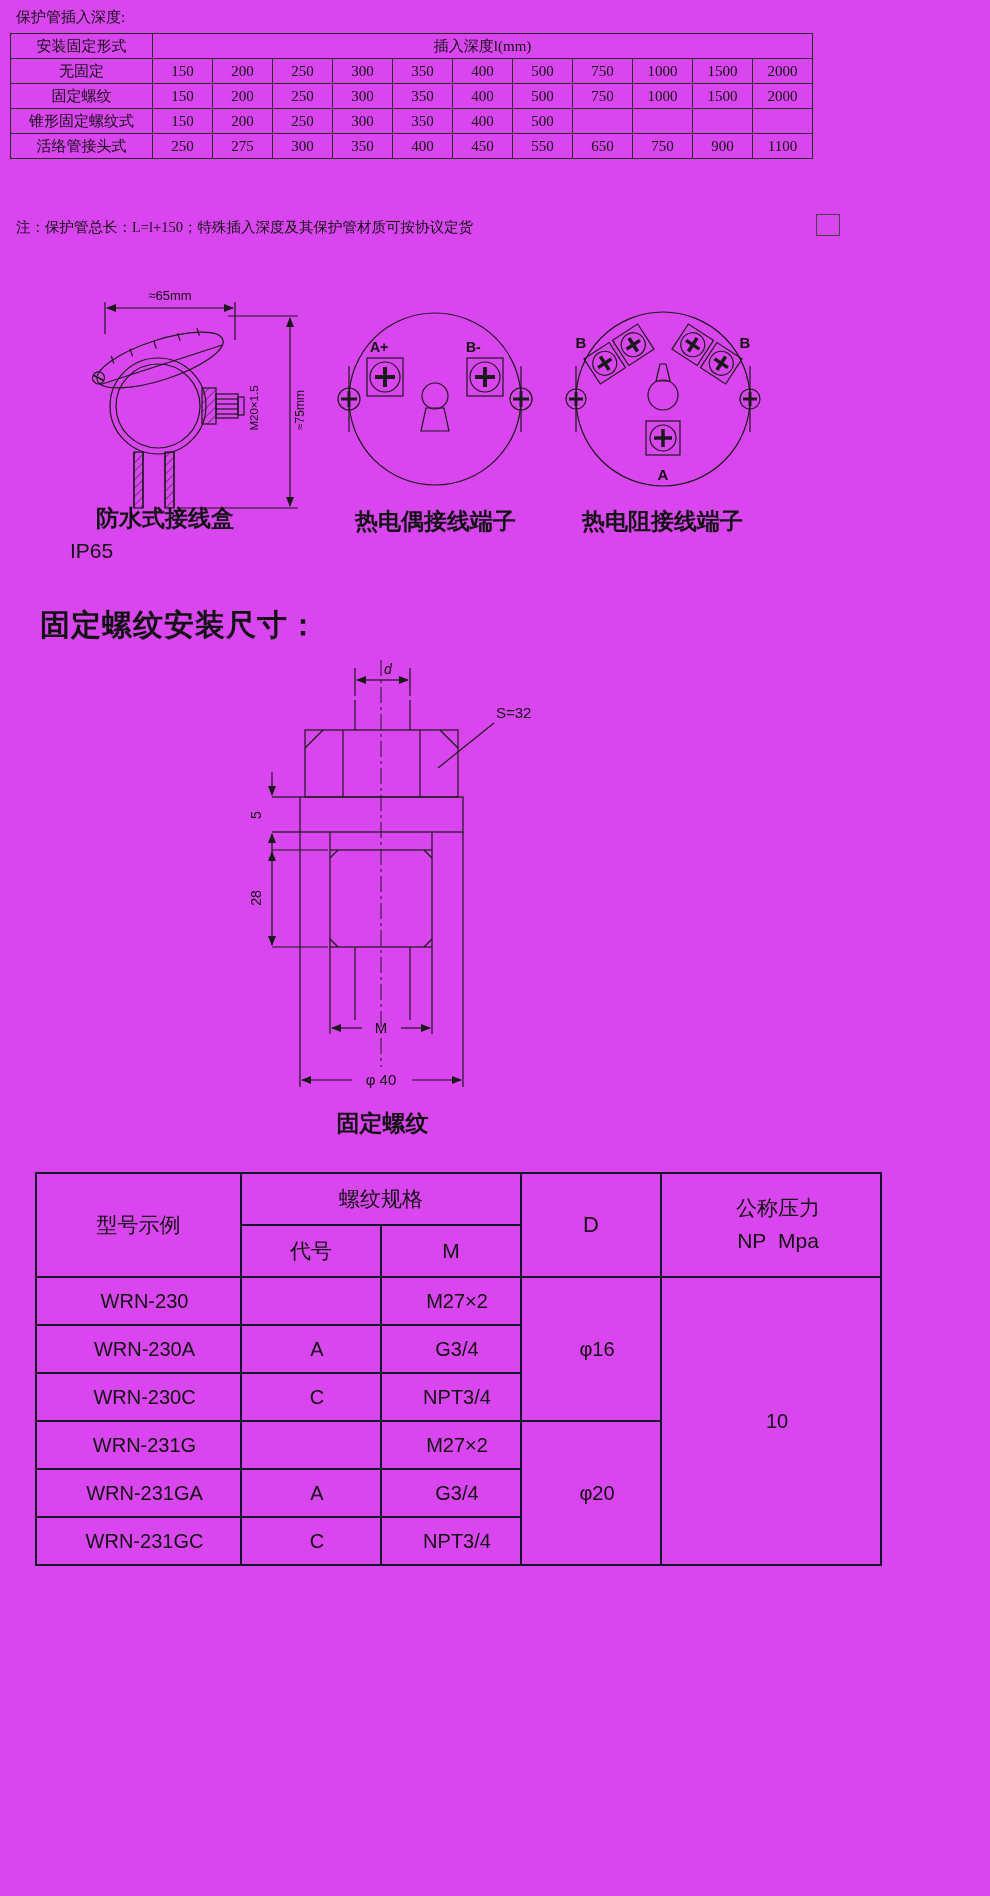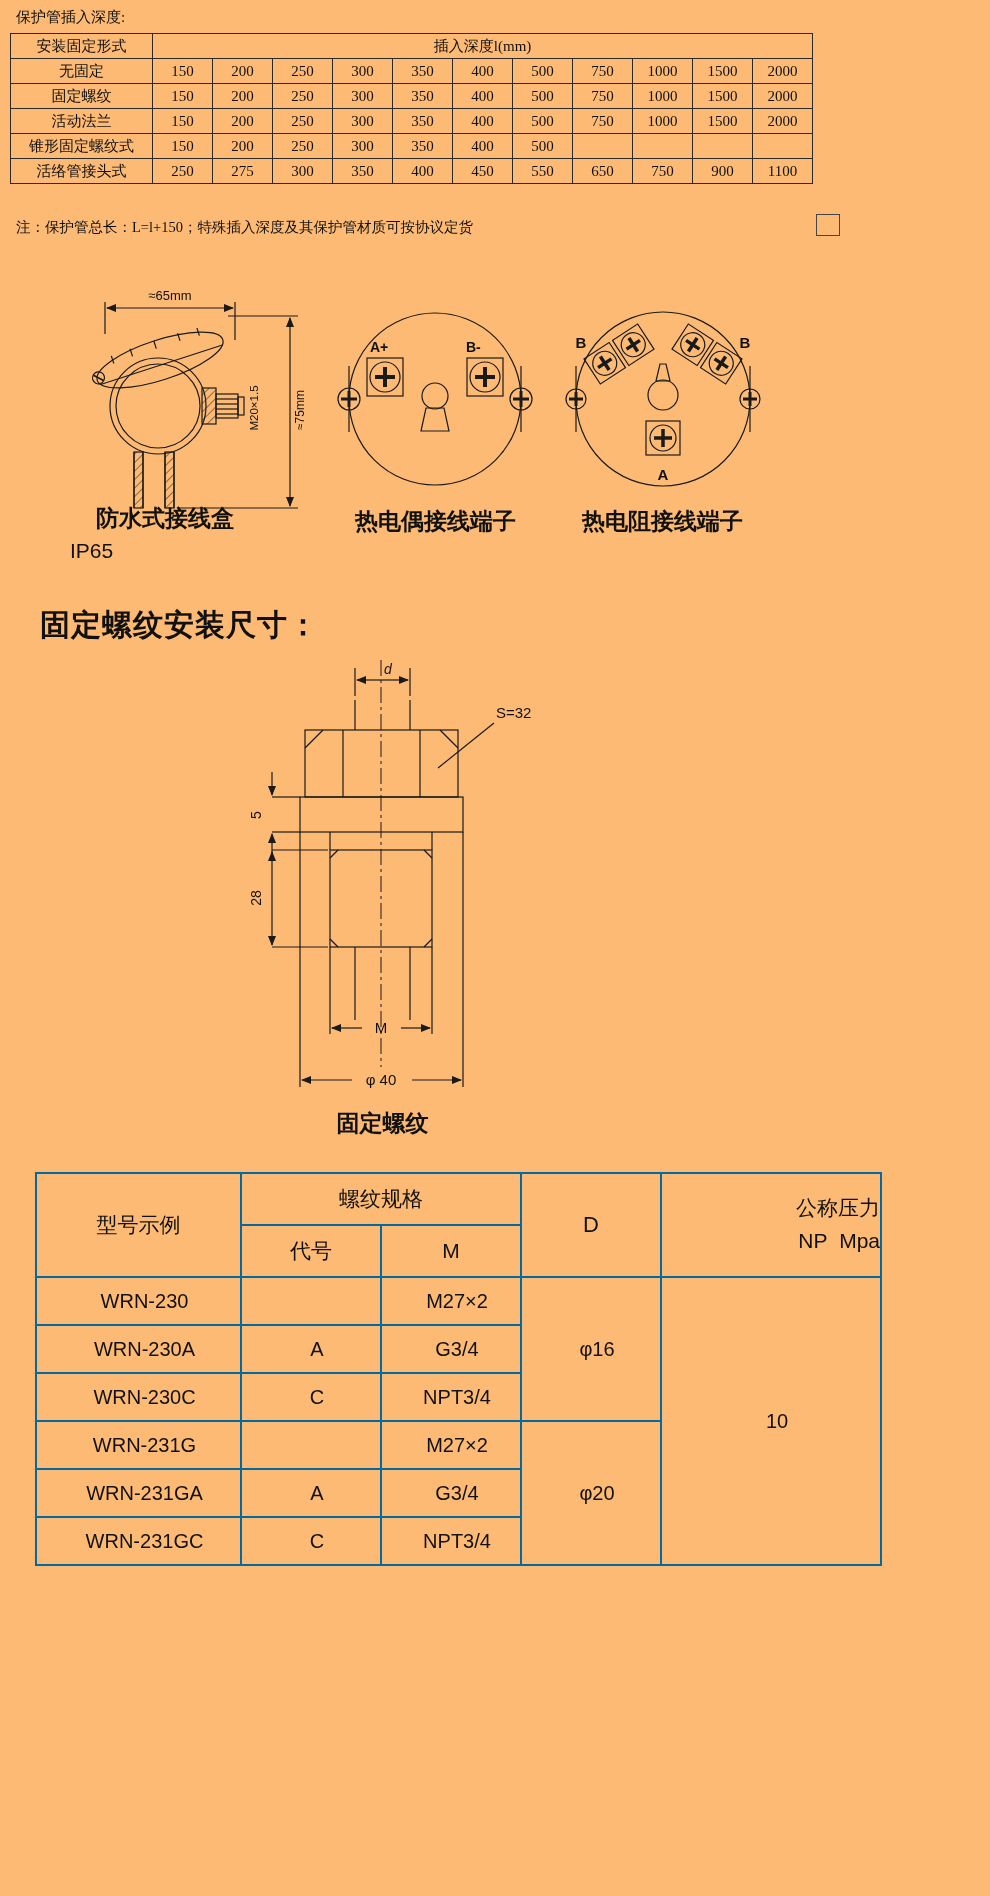--- a/index.html
+++ b/index.html
@@ -1,16 +1,16 @@
 <!DOCTYPE html>
 <html><head>
 <meta charset="utf-8">
 <style>
   html,body{margin:0;padding:0;}
-  .page{position:relative;width:990px;height:1896px;background:#fdba74;
+  .page{position:relative;width:990px;height:1896px;background:#d946ef;
         font-family:"Liberation Sans",sans-serif;color:#111;overflow:hidden;}
   .abs{position:absolute;}
 
   
   .cap1{font-family:"Liberation Serif",serif;font-size:15px;}
   table.t1{border-collapse:collapse;table-layout:fixed;
            font-family:"Liberation Serif",serif;font-size:15px;color:#111;}
   .t1 td{border:1px solid #2a2a2a;text-align:center;height:24px;padding:0 1px;overflow:hidden;}
   .note1{font-family:"Liberation Serif",serif;font-size:14.5px;}
 
@@ -19,25 +19,25 @@
   .dcap2{font-size:21px;font-weight:400;text-align:left;}
   .sect{font-size:30px;font-weight:800;letter-spacing:1px;}
 
   
   svg .draw line,svg .draw rect,svg .draw circle,svg .draw ellipse,svg .draw path{
      stroke:#1a1a1a;fill:none;stroke-width:1.2px;}
   svg .draw text{fill:#111;stroke:none;font-family:"Liberation Sans",sans-serif;}
 
   
   table.t2{border-collapse:collapse;table-layout:fixed;font-size:20px;color:#111;}
-  .t2 td{border:2px solid #0369a1;text-align:center;padding:0;overflow:hidden;}
+  .t2 td{border:2px solid #0f172a;text-align:center;padding:0;overflow:hidden;}
   .t2 tr.h1 td{height:50px;font-size:21px;}
   .t2 tr.h2 td{height:50px;font-size:21px;}
   .t2 tr.d td{height:46px;padding-left:12px;}
-  .t2 td.pres{text-align:right;padding-left:14px;line-height:1.55;}
+  .t2 td.pres{text-align:center;padding-left:14px;line-height:1.55;}
 </style>
 </head>
 <body>
 
 <div class="page">
 
   <div class="abs cap1" style="left:16px;top:8px">保护管插入深度:</div>
 
   <table class="t1 abs" style="left:10px;top:33px;width:802px">
     <colgroup>
@@ -68,34 +68,20 @@
       <td>350</td>
           <td>400</td>
       <td>500</td>
           <td>750</td>
       <td>1000</td>
           <td>1500</td>
       <td>2000</td>
     </tr>
     <tr>
       <td>固定螺纹</td>
-      <td>150</td>
-          <td>200</td>
-      <td>250</td>
-          <td>300</td>
-      <td>350</td>
-          <td>400</td>
-      <td>500</td>
-          <td>750</td>
-      <td>1000</td>
-          <td>1500</td>
-      <td>2000</td>
-    </tr>
-    <tr>
-      <td>活动法兰</td>
       <td>150</td>
           <td>200</td>
       <td>250</td>
           <td>300</td>
       <td>350</td>
           <td>400</td>
       <td>500</td>
           <td>750</td>
       <td>1000</td>
           <td>1500</td>

